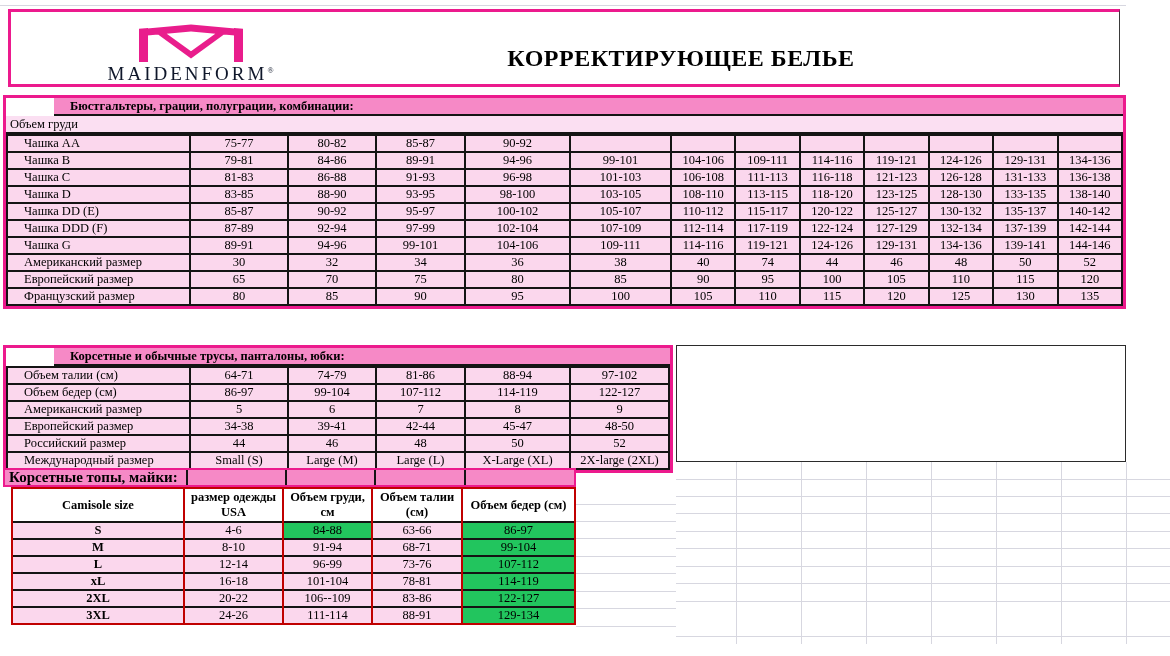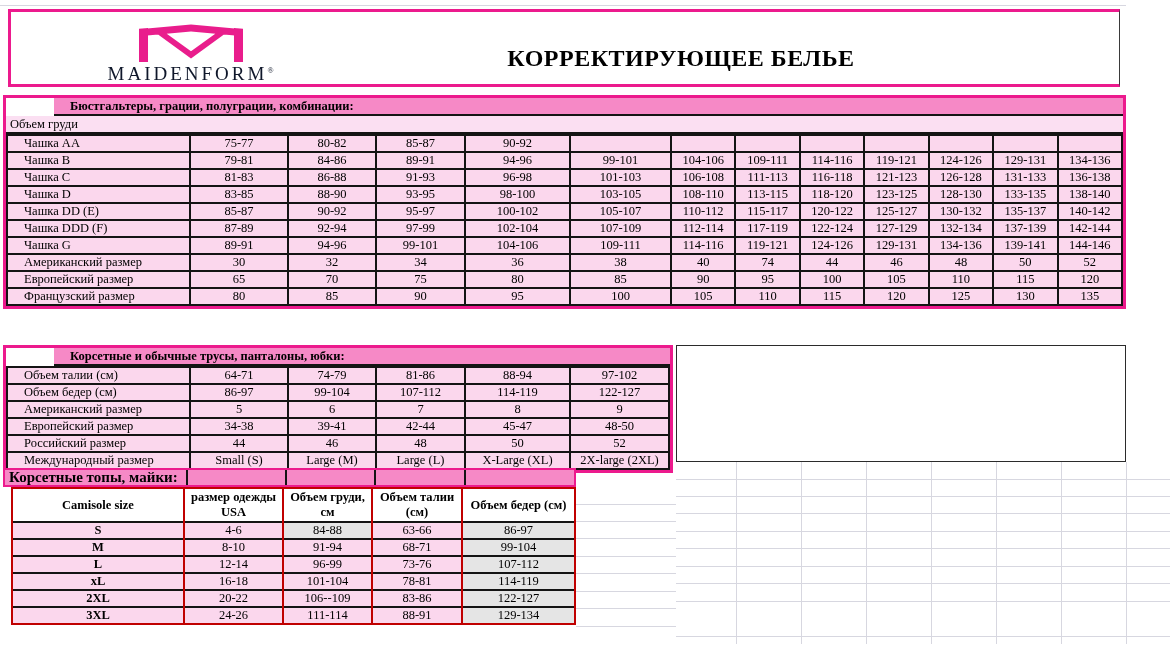--- a/index.html
+++ b/index.html
@@ -66,21 +66,21 @@
   table.cam{border-collapse:collapse;table-layout:fixed;position:absolute;left:11px;top:487px;width:565px;border:2px solid var(--red);}
   table.cam td{
     border-left:2px solid var(--red);border-right:2px solid var(--red);
     font-size:12.5px;padding:0 2px;text-align:center;vertical-align:middle;
     height:15px;line-height:15px;white-space:nowrap;overflow:hidden;background:var(--cell);
   }
   table.cam tr + tr td{border-top:2px solid var(--ink);}
   table.cam tr.hd td{
     background:#fff;font-weight:bold;line-height:15px;height:32px;white-space:normal;
   }
-  table.cam td.wt{background:#e5e5e5;}
+  table.cam td.wt{background:#22c55e;}
   table.cam td.szl{font-weight:bold;}
   
   .grid-a{
     position:absolute;left:676px;top:462px;width:494px;height:182px;pointer-events:none;
     background-image:
       repeating-linear-gradient(to right, transparent 0 64px, var(--grid) 64px 65px),
       repeating-linear-gradient(to bottom, transparent 0 16.5px, var(--grid) 16.5px 17.5px);
     background-position:-4px 0,0 0;
   }
   .grid-b{

